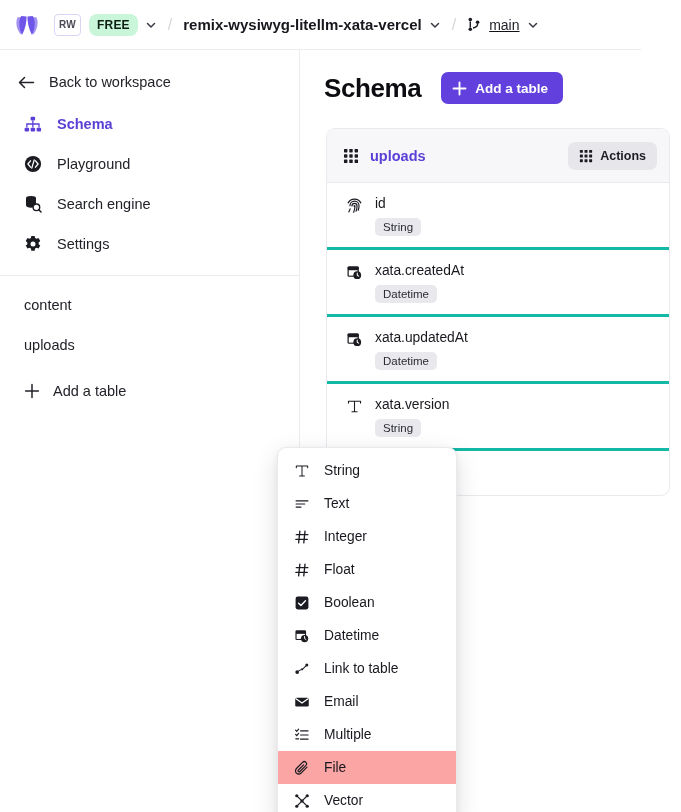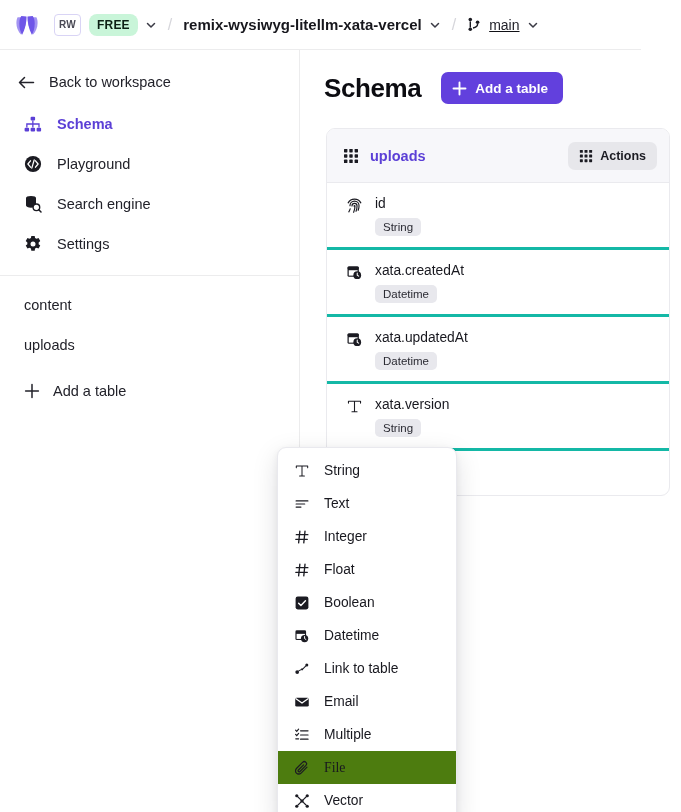--- a/index.html
+++ b/index.html
@@ -152,21 +152,21 @@
     padding: 6px 0;
     overflow: hidden;
   }
   .menu-item {
     display: flex; align-items: center;
     height: 33px; padding: 0 14px;
     font-size: 13.8px; color: #18181f;
     cursor: pointer;
   }
   .menu-item .mi-ico { width: 20px; margin-right: 12px; display: flex; justify-content: center; }
-  .menu-item.highlight { background: #4d7c0f; font-family: Liberation Serif, serif; }
+  .menu-item.highlight { background: #fca5a5; }
   svg { display: block; }
 </style>
 </head>
 <body>
 
 <div class="app">
 
   <div class="topbar">
     <div class="logo">
       <svg width="24" height="22" viewBox="0 0 24 22">

